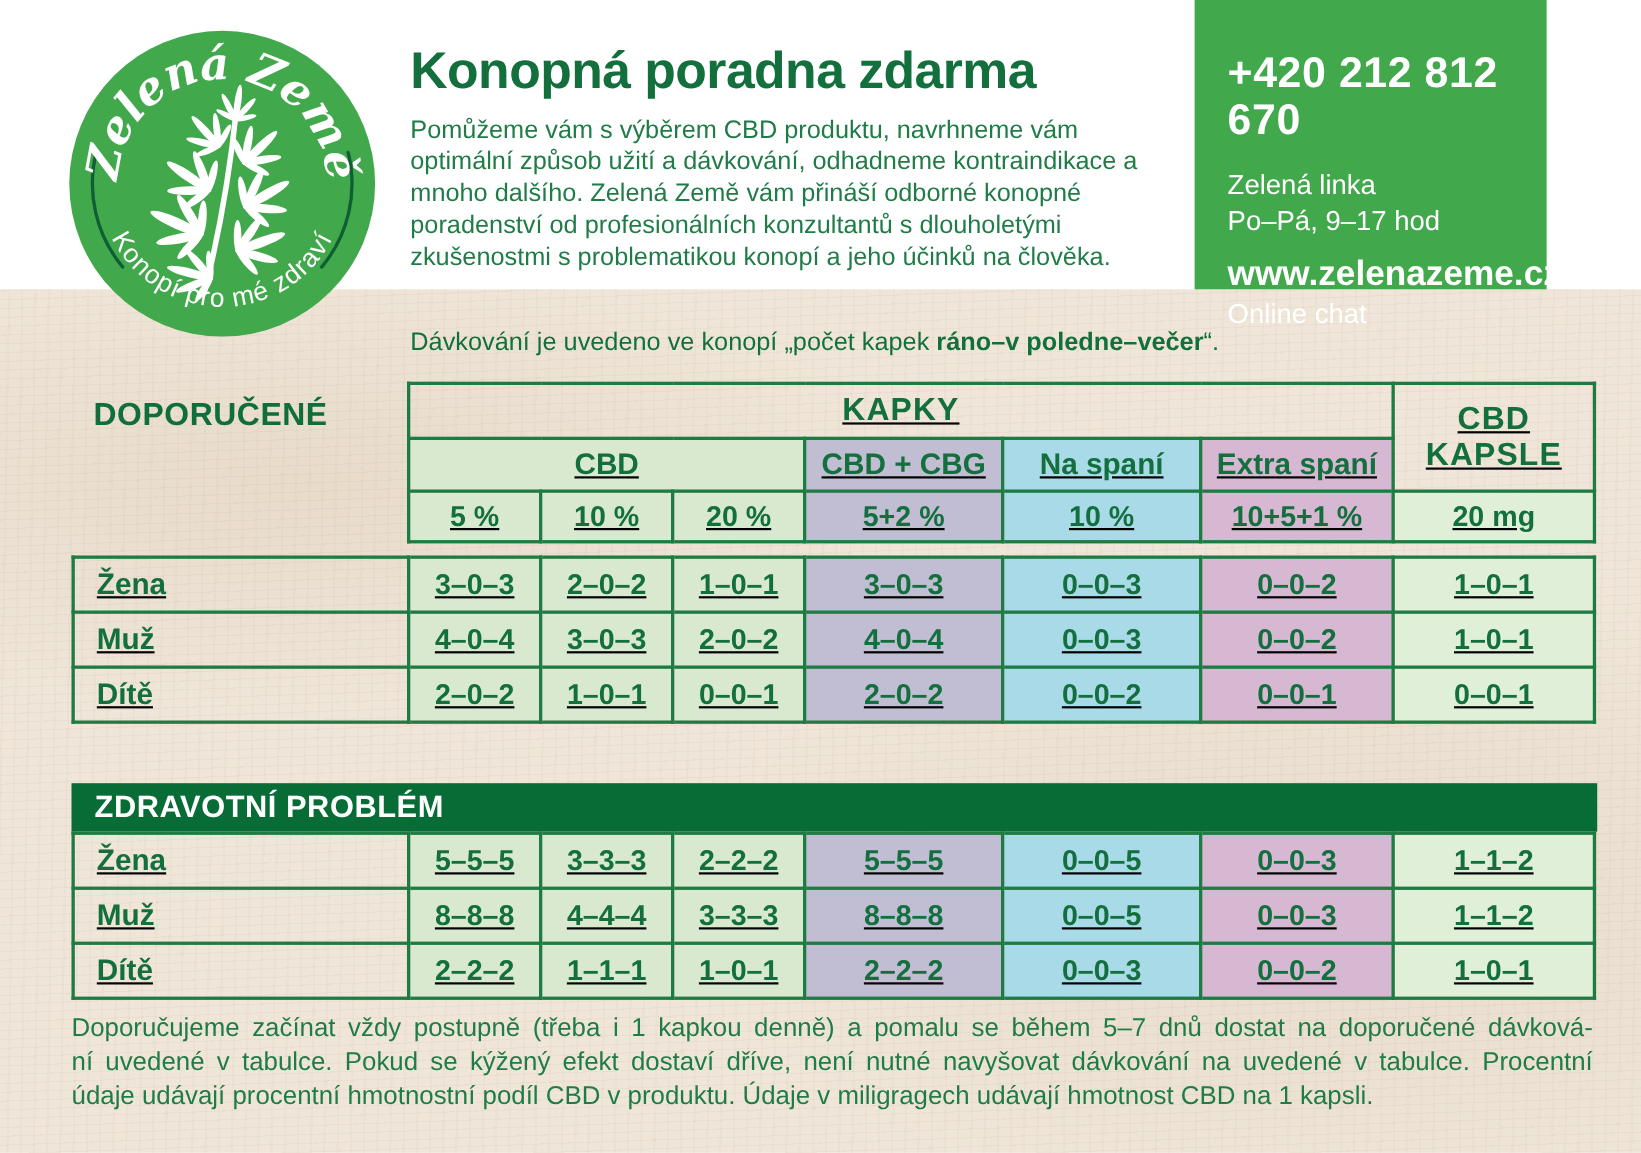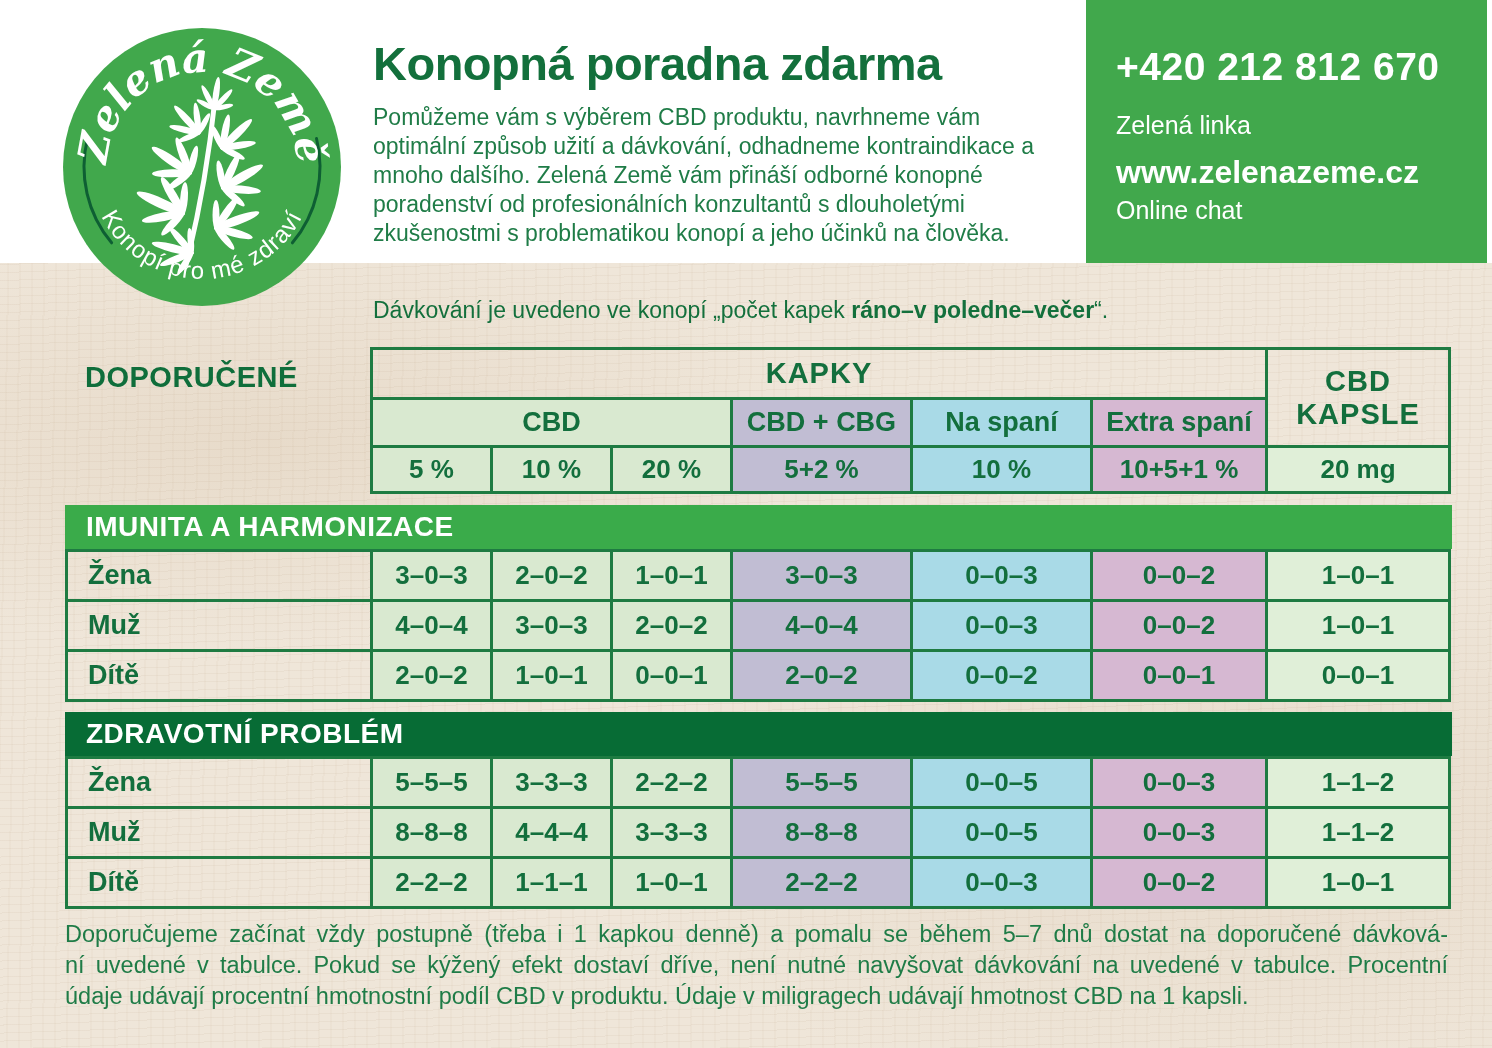--- a/index.html
+++ b/index.html
@@ -9,21 +9,21 @@
     background-color:#efe6d9;
     background-image:
       repeating-linear-gradient(178deg, rgba(166,136,104,0.08) 0px, rgba(166,136,104,0.08) 1px, rgba(0,0,0,0) 1px, rgba(0,0,0,0) 8px),
       repeating-linear-gradient(91deg, rgba(196,170,140,0.07) 0px, rgba(196,170,140,0.07) 2px, rgba(0,0,0,0) 2px, rgba(0,0,0,0) 12px),
       radial-gradient(820px 300px at 18% 42%, rgba(214,193,167,0.30), rgba(0,0,0,0) 70%),
       radial-gradient(900px 420px at 82% 78%, rgba(205,182,155,0.22), rgba(0,0,0,0) 70%);
   }
   .top-band{position:absolute;left:0;top:0;width:1492px;height:263px;background:#ffffff;}
   
   .contact-box{
-    position:absolute;left:1086px;top:0;width:401px;height:263px;
+    position:absolute;left:1086px;top:0;width:320px;height:263px;
     background:#41a84c;color:#ffffff;box-sizing:border-box;
     padding:46px 10px 0 30px;
   }
   .contact-box .phone{font-size:39px;font-weight:bold;letter-spacing:0.5px;line-height:1.1;}
   .contact-box .line-name{font-size:25px;margin-top:22px;}
   .contact-box .hours{font-size:25px;margin-top:4px;}
   .contact-box .website{font-size:32px;font-weight:bold;margin-top:14px;}
   .contact-box .chat{font-size:25px;margin-top:5px;}
   
   .logo{position:absolute;left:62px;top:27px;width:280px;height:280px;}
@@ -40,21 +40,21 @@
     position:absolute;left:373px;top:297px;width:900px;
     font-size:23px;color:#13703c;
   }
   .note b{font-weight:bold;}
   
   .left-heading{
     position:absolute;left:85px;top:358px;width:290px;
     font-size:29px;font-weight:bold;color:#0f6e3b;line-height:38px;letter-spacing:0.5px;
   }
   
-  table{border-collapse:collapse;table-layout:fixed;}
+  table{border-collapse:collapse;table-layout:fixed;text-decoration:underline;}
   td{
     border:3px solid #1e7b42;color:#136f3d;font-weight:bold;
     text-align:center;vertical-align:middle;font-size:26px;padding:0;
   }
   .bg-g{background:#d9e9d0;}
   .bg-gk{background:#e0efd8;}
   .bg-p{background:#c1bdd3;}
   .bg-b{background:#a9dae7;}
   .bg-k{background:#d6b8d2;}
   .t-trans{background:transparent;}
@@ -87,20 +87,21 @@
 </head>
 <body>
 
 <div class="page">
 
   <div class="top-band"></div>
 
   <div class="contact-box">
     <div class="phone">+420 212 812 670</div>
     <div class="line-name">Zelená linka</div>
+    <div class="hours">Po–Pá, 9–17 hod</div>
     <div class="website">www.zelenazeme.cz</div>
     <div class="chat">Online chat</div>
   </div>
 
   <div class="logo">
     <svg viewBox="0 0 280 280" width="280" height="280">
       <defs>
         <path id="arcTop" d="M 50.7 172.5 A 95 95 0 1 1 229.3 172.5" fill="none"></path>
         <path id="arcBottom" d="M 38.5 187.3 A 112 112 0 0 0 241.5 187.3" fill="none"></path>
         <g id="leaf" fill="#ffffff">
@@ -173,21 +174,20 @@
         <td class="bg-g">20 %</td>
         <td class="bg-p">5+2 %</td>
         <td class="bg-b">10 %</td>
         <td class="bg-k">10+5+1 %</td>
         <td class="bg-gk">20 mg</td>
       </tr>
     </tbody>
   </table>
 
   <div class="section s1">
-    <div class="banner banner-light">IMUNITA A HARMONIZACE</div>
     <table class="dose-body">
       <colgroup>
         <col style="width:305px">
         <col style="width:120px">
           <col style="width:120px">
           <col style="width:120px">
         <col style="width:180px">
           <col style="width:180px">
           <col style="width:175px">
           <col style="width:183px">

